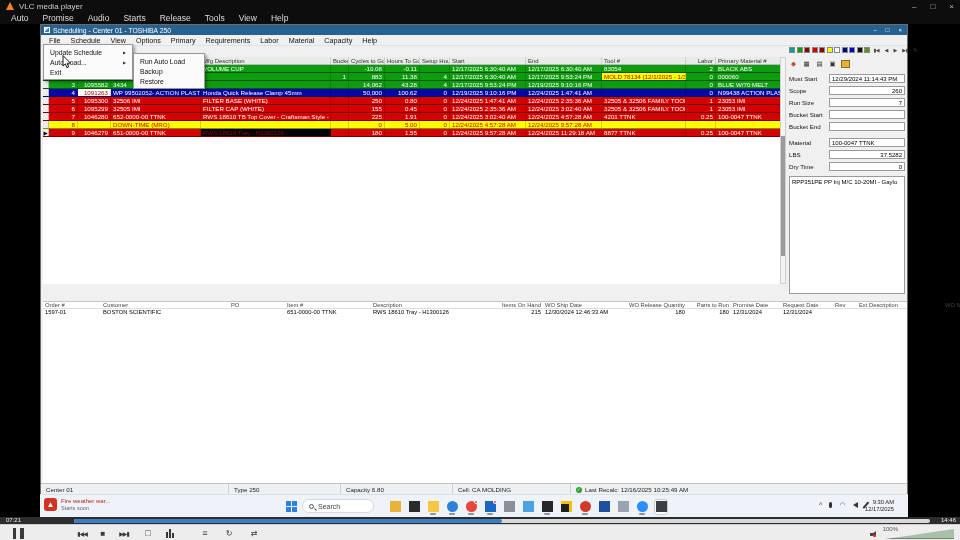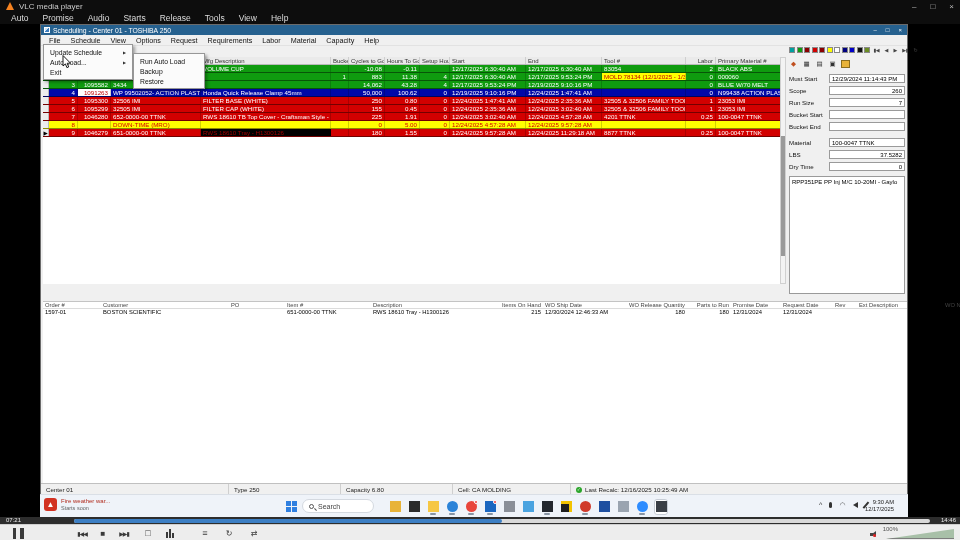--- a/index.html
+++ b/index.html
@@ -172,21 +172,21 @@
             <span class="i-min"></span>
             <span class="i-max"></span>
             <span class="i-close"></span>
           </span>
         </div>
         <div class="app-menubar" id="app-menubar">
             <div class="amenu-item">File</div>
             <div class="amenu-item">Schedule</div>
             <div class="amenu-item">View</div>
             <div class="amenu-item">Options</div>
-            <div class="amenu-item">Request</div>
+            <div class="amenu-item">Primary</div>
             <div class="amenu-item">Requirements</div>
             <div class="amenu-item">Labor</div>
             <div class="amenu-item">Material</div>
             <div class="amenu-item">Capacity</div>
             <div class="amenu-item">Help</div>
           </div>
         <div class="toolbar-strip"></div>
 
         <div id="grid-area">
           <div class="g-header" id="grid-header">

